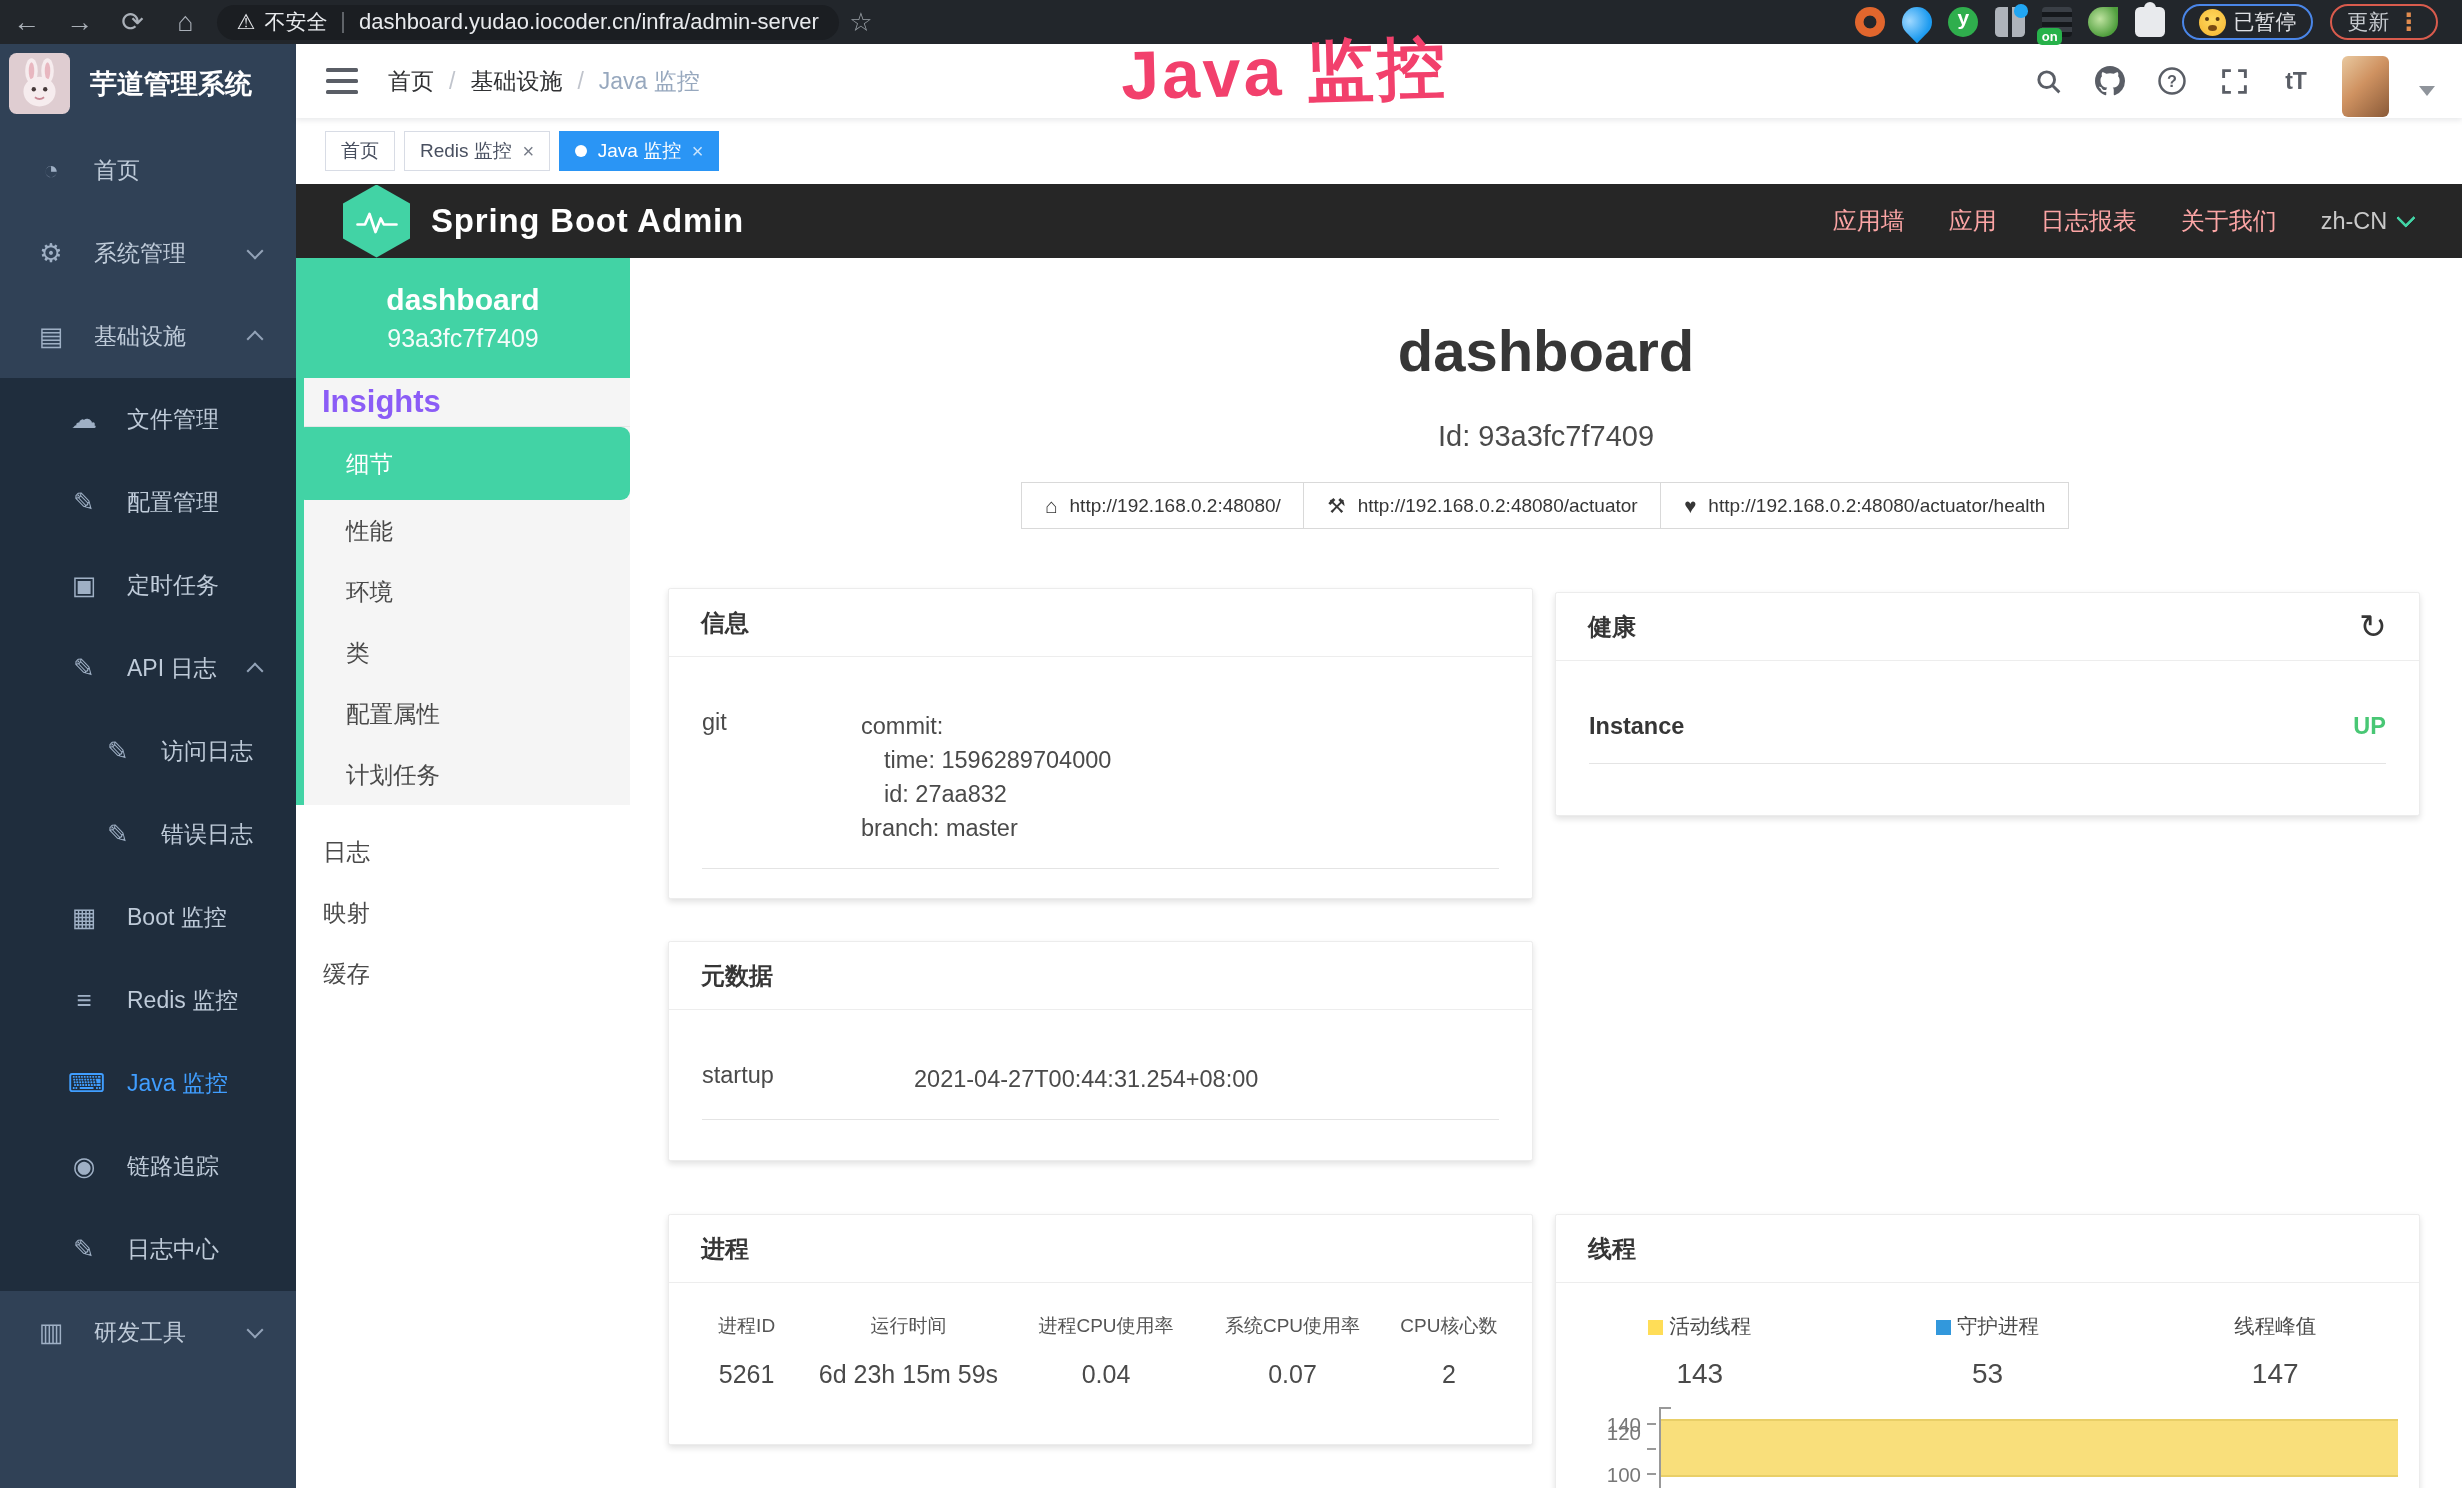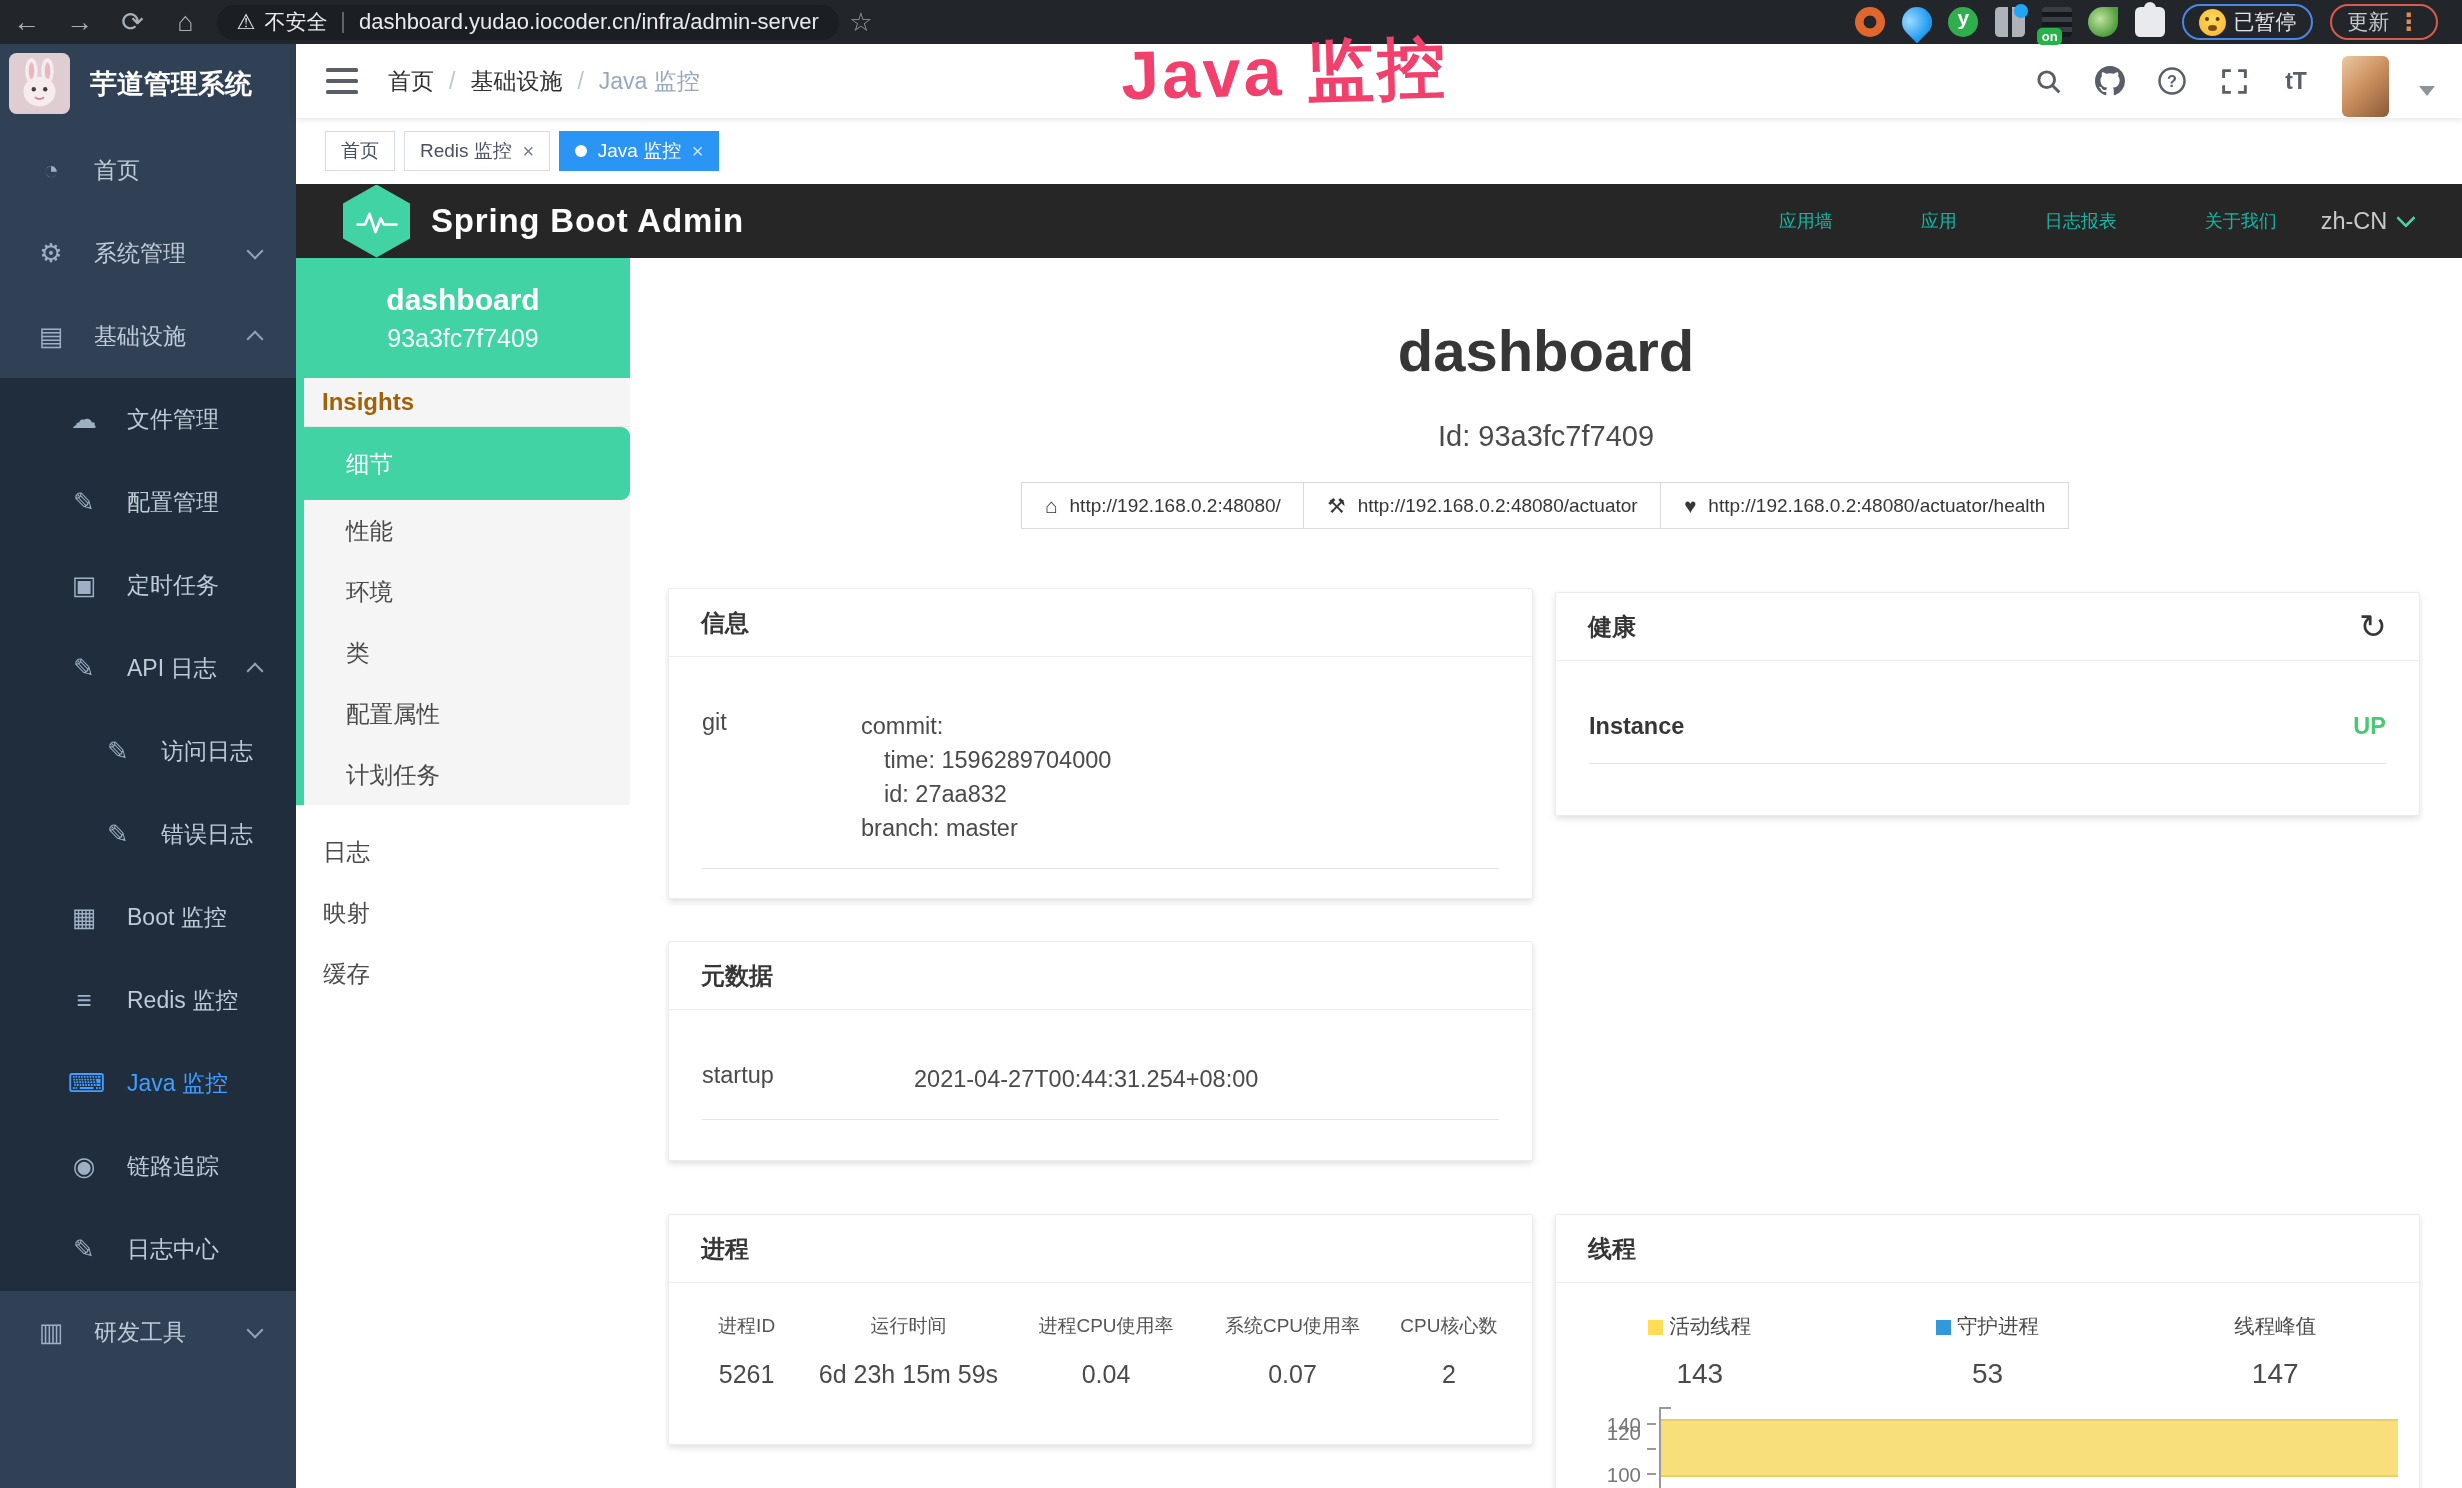--- a/index.html
+++ b/index.html
@@ -83,35 +83,35 @@
   .tag .dot{width:12px;height:12px;border-radius:50%;background:#fff;}
 
   
   .sba{flex:1;display:flex;flex-direction:column;min-height:0;}
   .sba-nav{height:74px;background:#262626;display:flex;align-items:center;flex-shrink:0;}
   .brand{display:flex;align-items:center;gap:21px;margin-left:47px;}
   .hex{width:67px;height:73px;background:#42d3a5;clip-path:polygon(50% 0,100% 26%,100% 74%,50% 100%,0 74%,0 26%);
        display:flex;align-items:center;justify-content:center;}
   .brand-text{color:#fff;font-size:33px;font-weight:700;letter-spacing:0.8px;}
   .sba-links{margin-left:auto;display:flex;align-items:center;gap:44px;margin-right:49px;}
-  .sba-link{font-size:18px;color:#14b8a6;cursor:pointer;margin-left:44px;}
+  .sba-link{font-size:24px;color:#fca5a5;cursor:pointer;}
   .locale{display:flex;align-items:center;gap:12px;color:#c9c9c9;font-size:23.5px;cursor:pointer;}
   .chev-green{width:13.7px;height:13.7px;border-right:3.8px solid #42d3a5;border-bottom:3.8px solid #42d3a5;
               transform:rotate(45deg);margin-top:-6px;border-radius:1.5px;}
 
   .sba-body{flex:1;display:flex;min-height:0;}
   .sba-side{width:334px;flex-shrink:0;background:#fff;}
   .sba-side-head{height:120px;background:#42d3a5;color:#fff;display:flex;flex-direction:column;
                  align-items:center;justify-content:center;gap:7.6px;}
   .app-name{font-size:30px;font-weight:700;}
   .app-id{font-size:25px;opacity:.95;}
   .sba-group{position:relative;background:#f5f5f5;}
   .sba-group::before{content:"";position:absolute;left:0;top:0;bottom:0;width:7.6px;background:#42d3a5;}
-  .group-head{height:49px;display:flex;align-items:center;padding-left:26px;font-size:24px;font-weight:700;
-              color:#a16207;border-bottom:1.5px solid #e6e6e6;}
+  .group-head{height:49px;display:flex;align-items:center;padding-left:26px;font-size:31px;font-weight:700;
+              color:#8b5cf6;border-bottom:1.5px solid #e6e6e6;}
   .gi{height:61px;display:flex;align-items:center;padding-left:50px;font-size:23.5px;color:#4a4a4a;cursor:pointer;}
   .gi.active{height:73px;background:#42d3a5;color:#fff;border-radius:9px;}
   .si{height:61px;display:flex;align-items:center;padding-left:27px;font-size:23.5px;color:#4a4a4a;cursor:pointer;}
   .si.first{margin-top:16.7px;}
 
   .sba-content{flex:1;position:relative;background:#fff;overflow:hidden;}
   .page-title{position:absolute;top:59px;left:0;right:0;text-align:center;font-size:58px;font-weight:600;color:#363636;}
   .page-sub{position:absolute;top:162px;left:0;right:0;text-align:center;font-size:29px;color:#4a4a4a;}
   .links-row{position:absolute;top:224px;left:0;right:0;display:flex;justify-content:center;}
   .link-btn{height:47px;display:flex;align-items:center;gap:12px;padding:0 23px;border:1.5px solid #d9d9d9;

